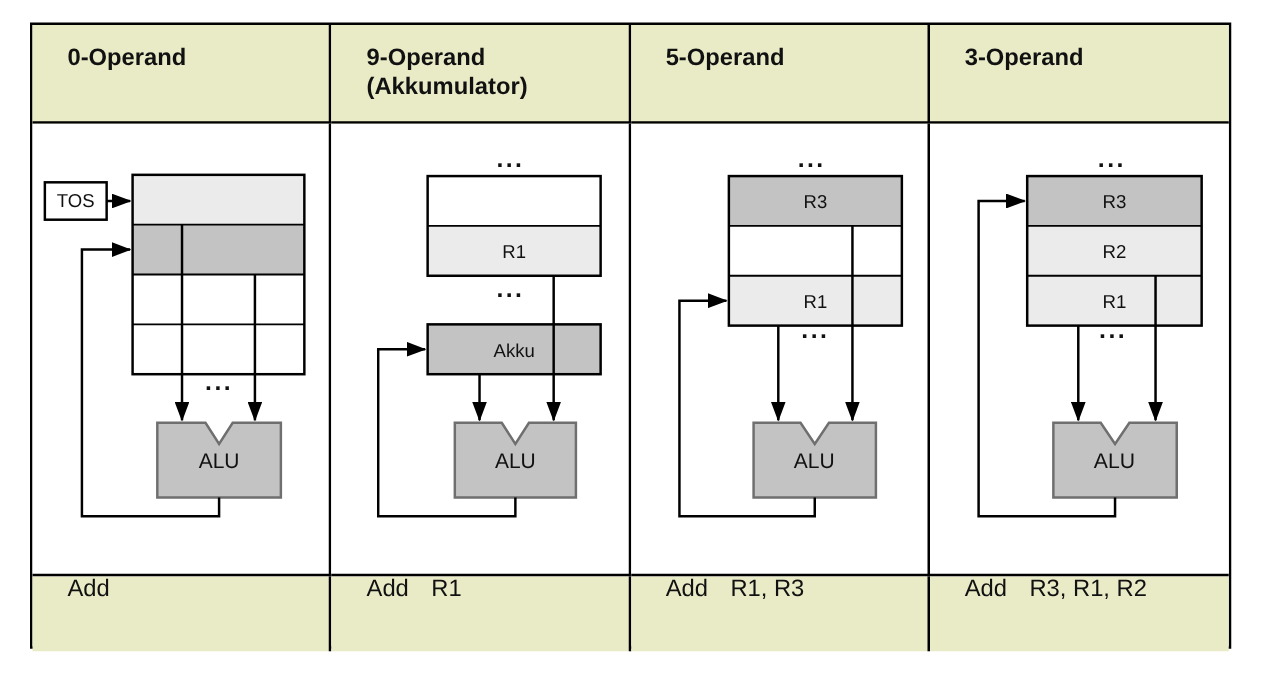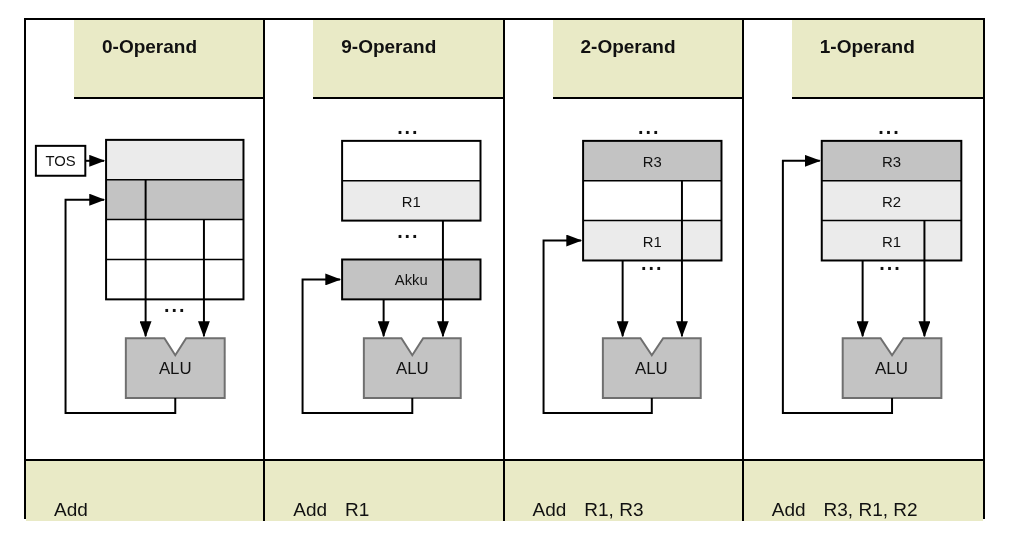--- a/index.html
+++ b/index.html
@@ -23,32 +23,31 @@
   .cell { border-right: 2px solid #000; }
   .cell.last { border-right: none; }
   .hdr {
     background: #e9eac6;
     border-bottom: 2px solid #000;
     padding: 15px 8px 0 28px;
     font-size: 19px;
     font-weight: bold;
     color: #111;
     line-height: 23px;
-    margin-left: 48px;
   }
   .diag {
     background: #ffffff;
     border-bottom: 2px solid #000;
     position: relative;
   }
   .diag svg { display: block; width: 100%; height: 100%; }
   .instr {
     background: #e9eac6;
     display: flex;
-    align-items: flex-end;
+    align-items: flex-start;
     padding-left: 28px;
     font-size: 19px;
     color: #111;
   }
   .instr .operands { margin-left: 18px; }
   svg text {
     font-family: "Liberation Sans", sans-serif;
     font-size: 15px;
     fill: #111;
   }
@@ -62,27 +61,28 @@
 </head>
 <body>
 
 <div class="arch-table">
 
   <div class="cell hdr">
     <div>0-Operand</div>
   </div>
   <div class="cell hdr">
     <div>9-Operand</div>
+    <div>(Akkumulator)</div>
   </div>
   <div class="cell hdr">
-    <div>2-Operand</div>
+    <div>5-Operand</div>
     <div></div>
   </div>
   <div class="cell hdr last">
-    <div>1-Operand</div>
+    <div>3-Operand</div>
     <div></div>
   </div>
 
   <div class="cell diag">
     <svg viewBox="0 0 240 361" preserveAspectRatio="none">
       <defs>
         <marker id="ah1" viewBox="0 0 8 6" refX="7.5" refY="3" markerWidth="8" markerHeight="6" orient="auto">
           <path d="M0,0 L8,3 L0,6 Z" fill="#000"></path>
         </marker>
       </defs>

